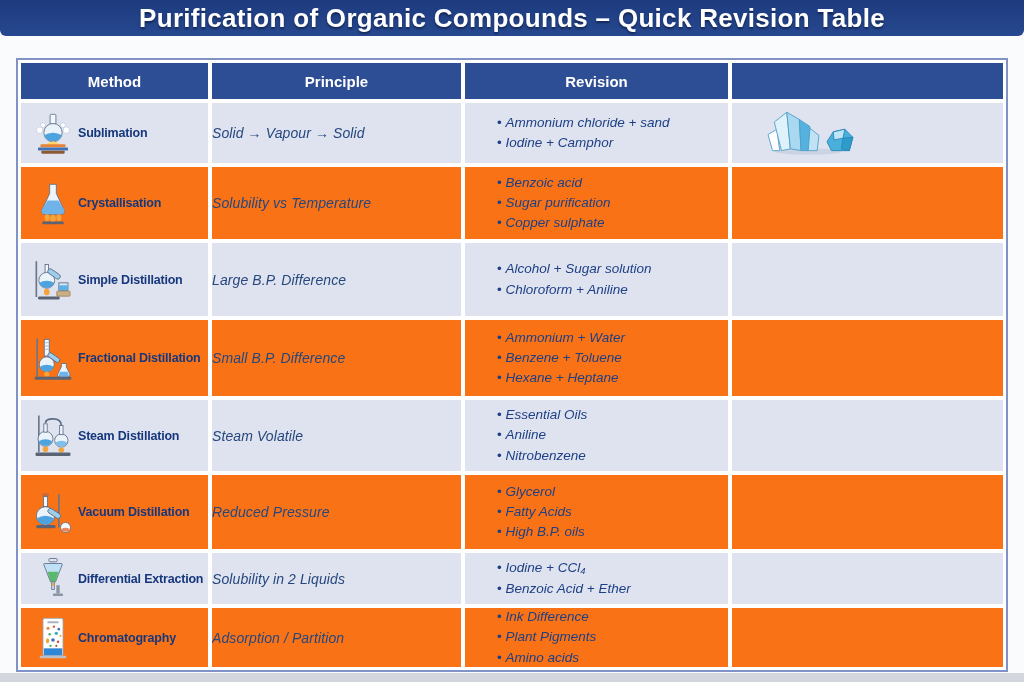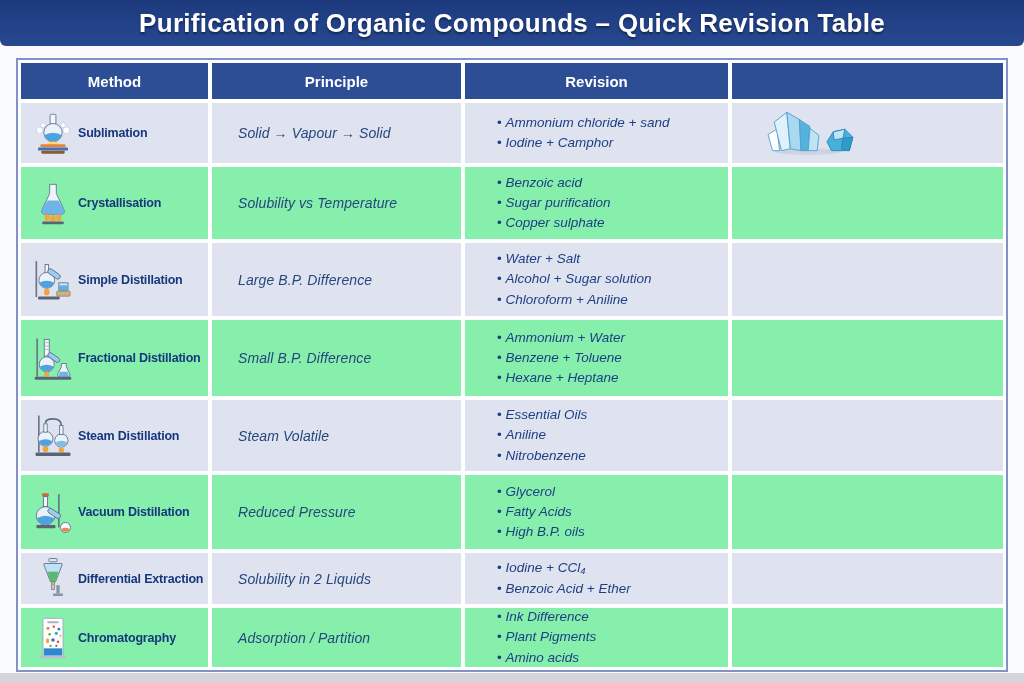--- a/index.html
+++ b/index.html
@@ -8,21 +8,21 @@
     font-family:"Liberation Sans", sans-serif;
     background:#f2f3f7;
     position:relative;
     overflow:hidden;
   }
   .page { position:absolute; inset:0; background:#fafbfd; }
   .bottom-strip { position:absolute; left:0; right:0; bottom:0; height:9px; background:#d3d6dd; }
 
   
   .title-band {
-    position:absolute; left:0; right:0; top:0; height:46px;
+    position:absolute; left:0; right:0; top:0; height:36px;
     background:#21418a;
     background:linear-gradient(#1d3a7e, #27488f);
     border-radius:0 0 6px 6px;
     display:flex; align-items:center; justify-content:center;
   }
   .title-band h1 {
     color:#ffffff; font-size:26px; font-weight:bold; letter-spacing:.3px;
     text-shadow:0 2px 2px rgba(8,18,48,.55);
   }
 
@@ -41,30 +41,30 @@
   .row { display:contents; }
   .cell { display:flex; align-items:center; min-width:0; overflow:hidden; }
 
   .hcell {
     background:#2d4d95;
     color:#ffffff; font-weight:bold; font-size:15px;
     justify-content:center;
   }
 
   .shade-a .cell { background:#dee3ef; }
-  .shade-b .cell { background:#86efac; }
+  .shade-b .cell { background:#f97316; }
 
   .method-cell { padding-left:12px; gap:5px; }
   .method-cell .icon { flex:0 0 auto; display:flex; align-items:center; }
   .method-label {
     font-weight:bold; font-size:12.5px; letter-spacing:-0.2px;
     color:#17377d; white-space:nowrap;
   }
 
-  .principle-cell { padding-left:26px; }
+  .principle-cell { }
   .principle-text { font-size:14px; font-style:italic; color:#26477e; letter-spacing:.1px; }
 
   .examples-cell { padding-left:32px; }
   .examples-list { list-style:none; }
   .examples-list li {
     font-size:13.5px; font-style:italic; color:#1d3f85; line-height:1.5;
     white-space:nowrap;
   }
   .examples-list li::before { content:"•  "; font-style:normal; color:#1d3f85; }
 
@@ -181,21 +181,20 @@
               <rect x="6" y="46.5" width="26" height="3.5" rx="1.5" fill="#5a6474"></rect>
             </svg>
           </span>
       <span class="method-label">Simple Distillation</span>
     </div>
     <div class="cell principle-cell">
       <span class="principle-text">Large B.P. Difference</span>
     </div>
     <div class="cell examples-cell">
       <ul class="examples-list">
-            <li>Water + Salt</li>
             <li>Alcohol + Sugar solution</li>
             <li>Chloroform + Aniline</li>
           </ul>
     </div>
     <div class="cell image-cell"></div>
   </div>
 
   <div class="row shade-b">
     <div class="cell method-cell">
       <span class="icon">

